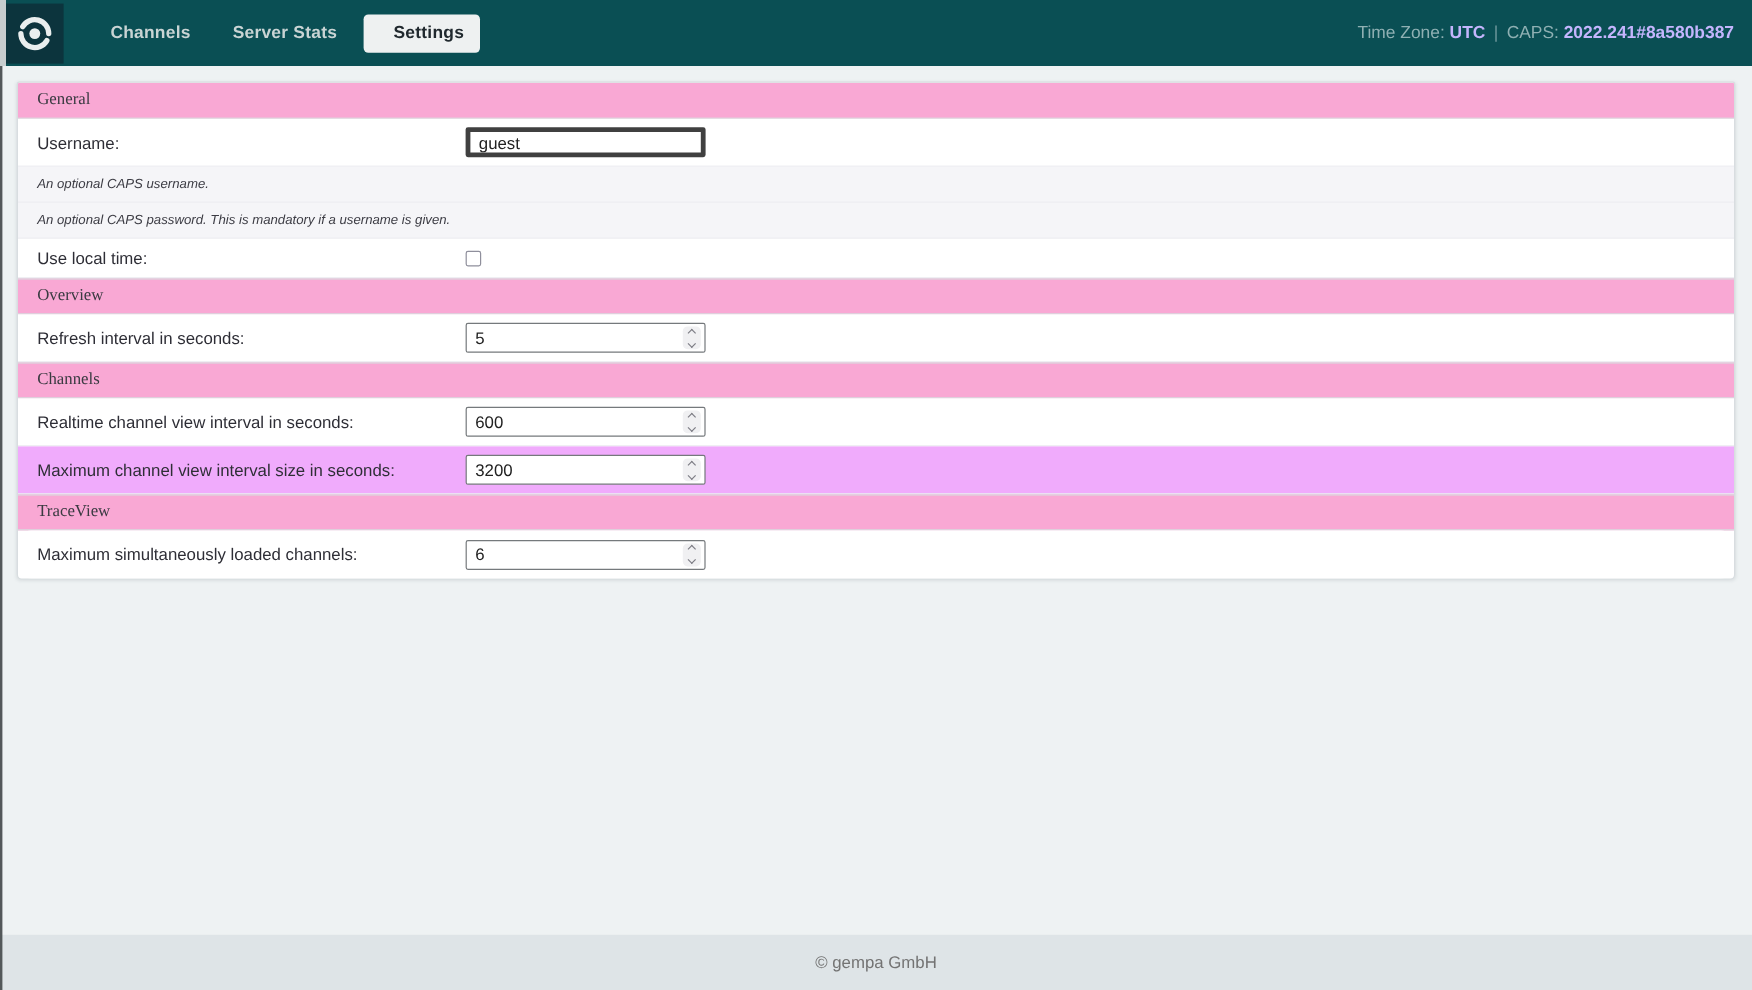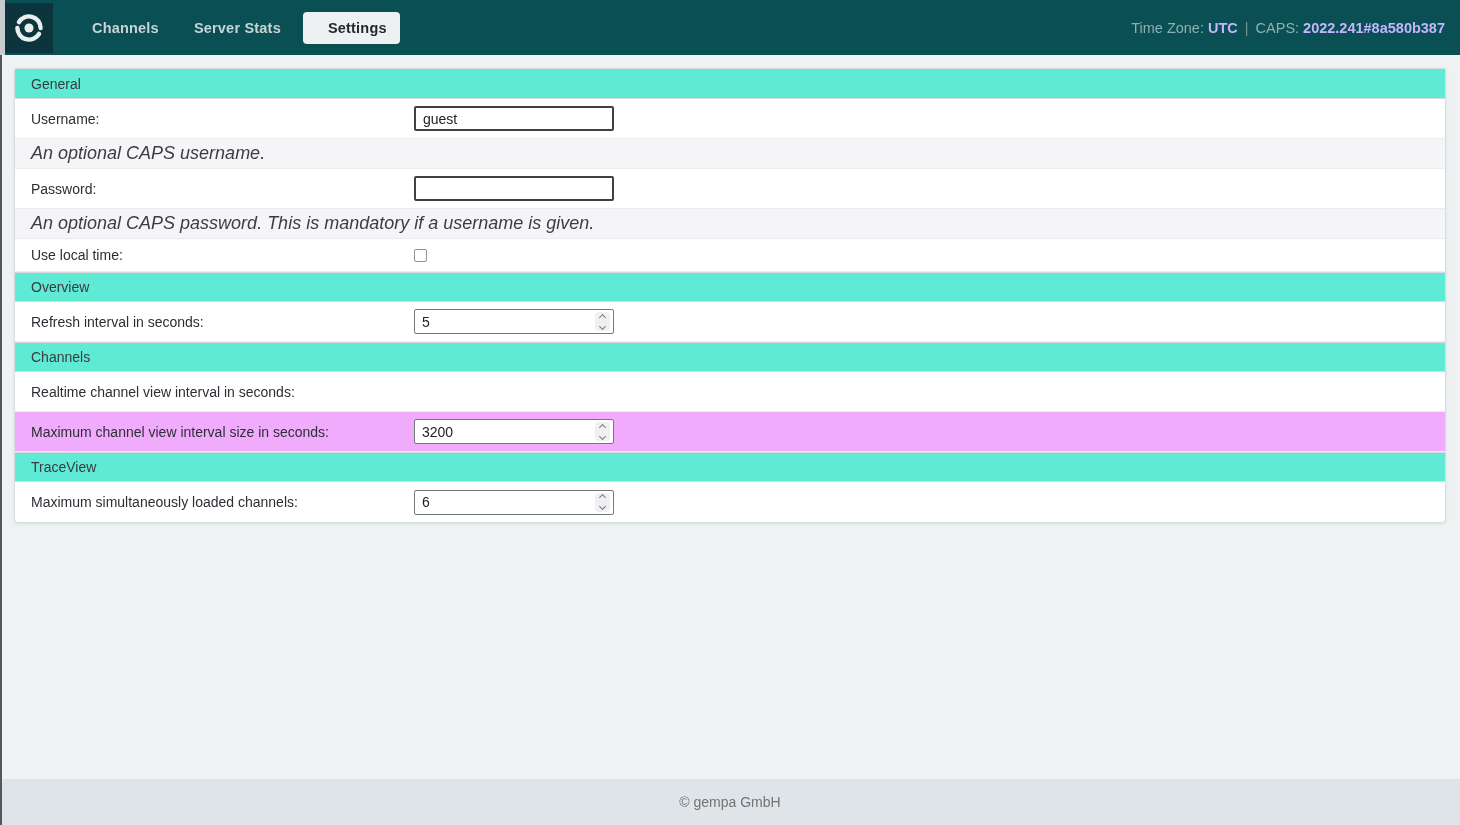--- a/index.html
+++ b/index.html
@@ -34,35 +34,35 @@
   
   .card {
     margin:13px 14px 0 14px; background:#ffffff;
     border:1px solid #d8dde0; border-radius:2px 2px 4px 4px;
     box-shadow:0 1px 3px rgba(40,60,70,.10);
     overflow:hidden;
   }
   .row { display:flex; align-items:center; padding:0 16px; border-bottom:1px solid #ececf0; background:#fff; }
   .row:last-child { border-bottom:none;border-radius:11px; }
   .row-section {
-    height:30px; background:#5eead4; color:#3a3a41; font-size:14px;
-    border-top:1px solid #d9d9de; border-bottom:1px solid #d9d9de;
+    height:30px; background:#f9a8d4; color:#3a3a41; font-size:14px;
+    border-top:1px solid #d9d9de; border-bottom:1px solid #d9d9de;font-family:Liberation Serif, serif;
   }
   .row-section:first-child { border-top:none; }
   .row-help {
     height:30px; background:#f5f5f8; font-style:italic;
-    color:#3c3c44; font-size:18px;
+    color:#3c3c44; font-size:11px;
   }
-  .row-field { height:40px; font-size:14px; color:#2e2e36;gap:26px; }
+  .row-field { height:40px; font-size:14px; color:#2e2e36; }
   .row-field.shaded { background:#f0abfc; }
   .row-cb { height:33px; }
   .field-label { width:357px; flex:0 0 357px; }
 
   .tb {
-    width:200px; height:25px; border:2px solid #404040; border-radius:2px;
+    width:200px; height:25px; border:4px solid #404040; border-radius:2px;
     font-family:"Liberation Sans", sans-serif; font-size:14px;
     padding:2px 7px; color:#222; background:#fff; outline:none;
   }
   .numbox {
     width:200px; height:25px; border:1px solid #75797c; border-radius:2px;
     background:#fff; display:flex; align-items:center;
   }
   .numval { flex:1; padding-left:7px; font-size:14px; color:#222; }
   .spinner {
     width:15px; height:19px; margin-right:3px; background:#f0f0f2;
@@ -114,24 +114,20 @@
     <div class="row row-section">
       <span>General</span>
     </div>
     <div class="row row-field">
       <span class="field-label">Username:</span>
       <input type="text" class="tb" value="guest" placeholder="" style="">
     </div>
     <div class="row row-help">
       <span>An optional CAPS username.</span>
     </div>
-    <div class="row row-field">
-      <span class="field-label">Password:</span>
-      <input type="text" class="tb" value="" placeholder="" style="">
-    </div>
     <div class="row row-help">
       <span>An optional CAPS password. This is mandatory if a username is given.</span>
     </div>
     <div class="row row-field row-cb">
       <span class="field-label">Use local time:</span>
       <span class="cb"></span>
     </div>
     <div class="row row-section">
       <span>Overview</span>
     </div>
@@ -143,20 +139,27 @@
           <span class="chev up"></span>
           <span class="chev down"></span>
         </span>
       </div>
     </div>
     <div class="row row-section">
       <span>Channels</span>
     </div>
     <div class="row row-field">
       <span class="field-label">Realtime channel view interval in seconds:</span>
+      <div class="numbox">
+        <span class="numval">600</span>
+        <span class="spinner">
+          <span class="chev up"></span>
+          <span class="chev down"></span>
+        </span>
+      </div>
     </div>
     <div class="row row-field shaded">
       <span class="field-label">Maximum channel view interval size in seconds:</span>
       <div class="numbox">
         <span class="numval">3200</span>
         <span class="spinner">
           <span class="chev up"></span>
           <span class="chev down"></span>
         </span>
       </div>

